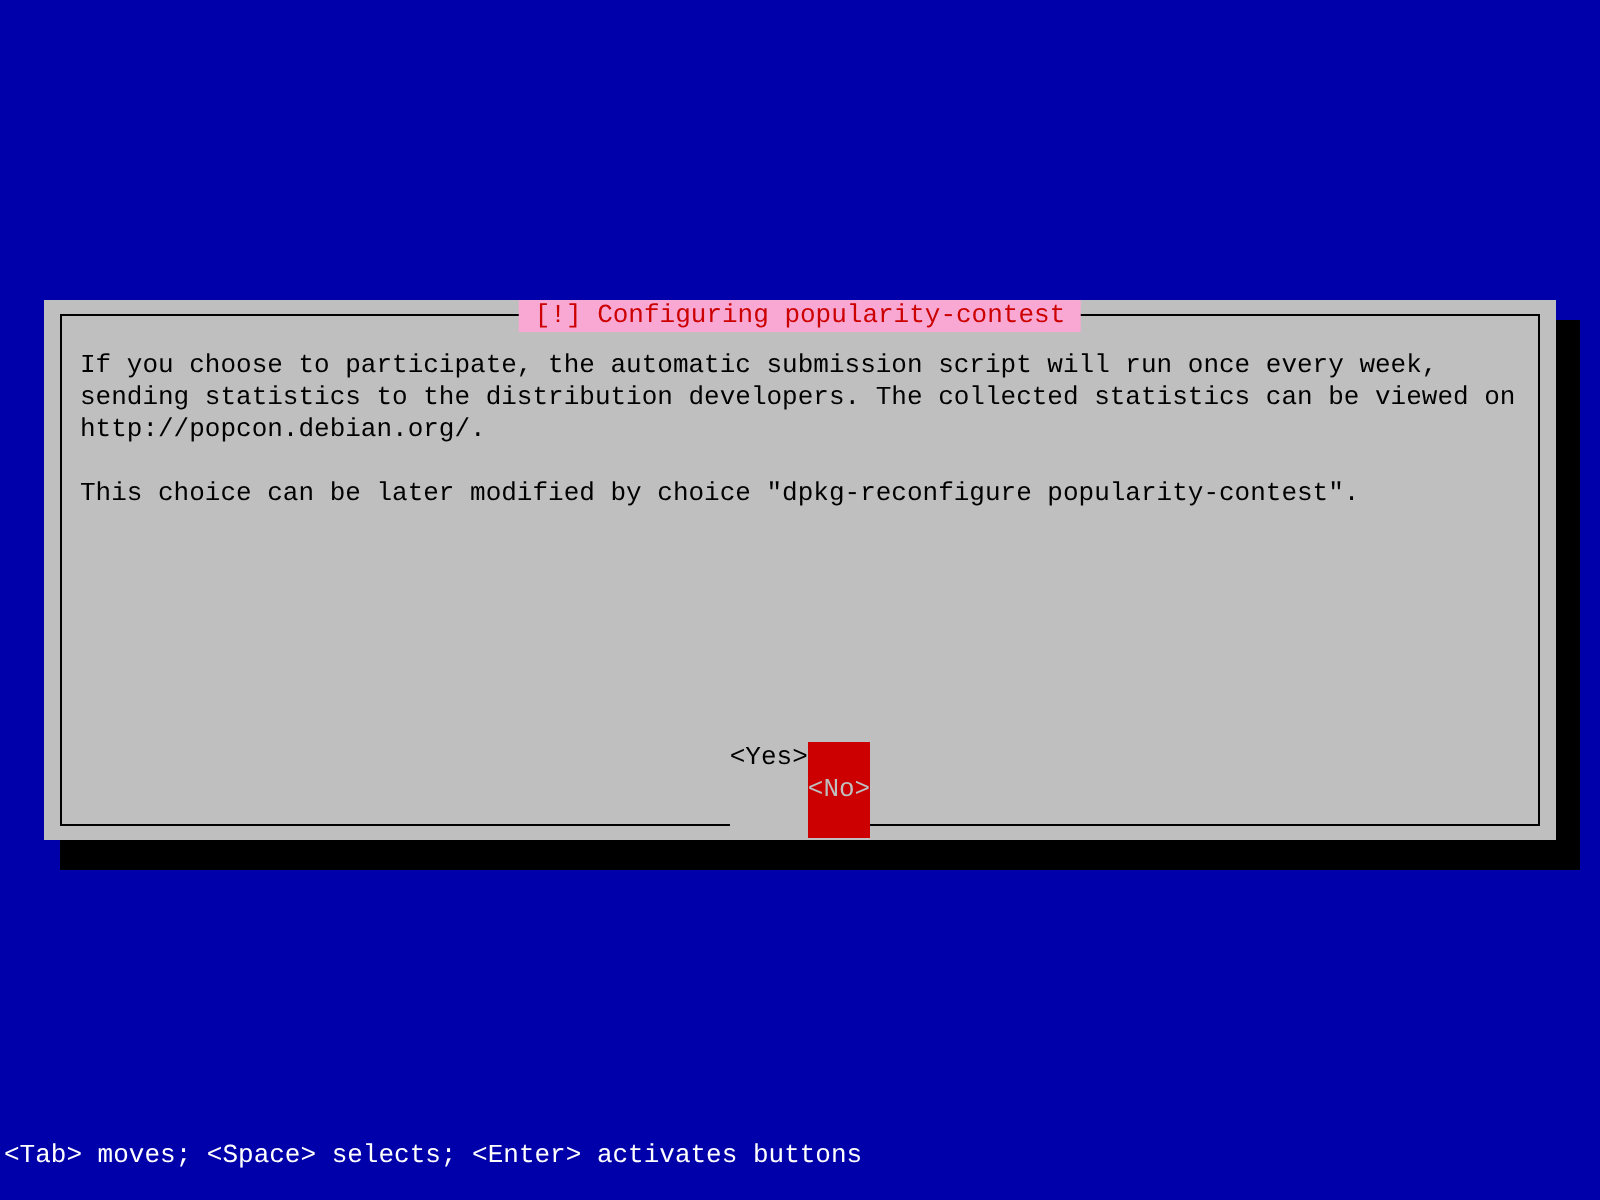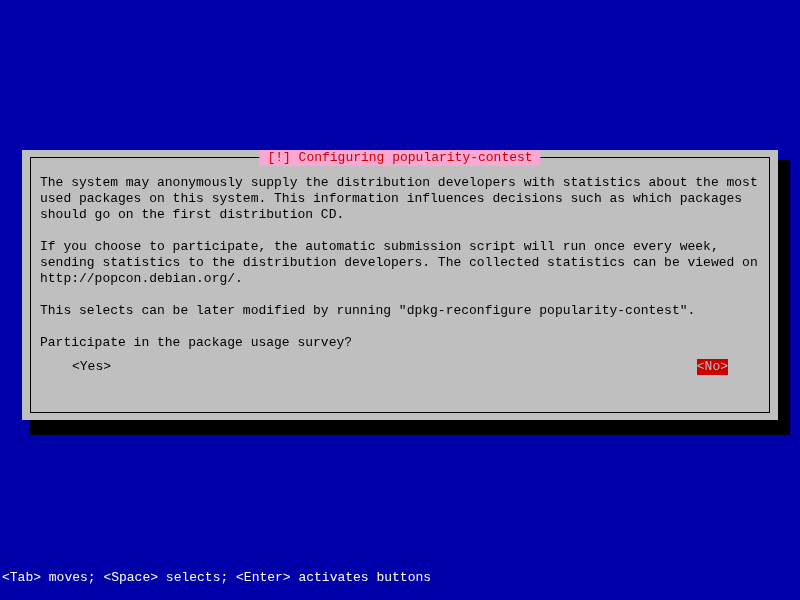--- a/index.html
+++ b/index.html
@@ -57,57 +57,55 @@
       top: 175px;
       left: 40px;
       width: 720px;
       color: #000000;
     }
     .para {
       margin-bottom: 16px;
     }
     .button-row {
       position: absolute;
-      top: 359px;
+      top: 371px;
       left: 40px;
       width: 720px;
       display: flex;
-      justify-content: space-between;
+      justify-content: center;
       padding: 0 32px;
     }
     .btn-yes {
       color: #000000;
       background: #bfbfbf;
     }
     .btn-no {
       color: #bfbfbf;
       background: #cc0000;
-      padding: 0 0px;
+      padding: 16px 0px;
     }
     .statusbar {
       position: absolute;
       bottom: 14px;
       left: 2px;
       color: #ffffff;
     }
   </style>
 </head>
 <body>
 
 <div class="dialog-shadow"></div>
 <div class="dialog-bg"></div>
 <div class="dialog-border"></div>
 
 <div class="dialog-title"> [!] Configuring popularity-contest </div>
 
 <div class="dialog-content">
-  <div class="para">The system may anonymously supply the distribution developers with statistics about the most used packages on this system. This information influences decisions such as which packages should go on the first distribution CD.</div>
   <div class="para">If you choose to participate, the automatic submission script will run once every week, sending statistics to the distribution developers. The collected statistics can be viewed on http://popcon.debian.org/.</div>
-  <div class="para">This selects can be later modified by running "dpkg-reconfigure popularity-contest".</div>
-  <div class="para">Participate in the package usage survey?</div>
+  <div class="para">This choice can be later modified by choice "dpkg-reconfigure popularity-contest".</div>
 </div>
 
 <div class="button-row">
   <span class="btn-yes">&lt;Yes&gt;</span>
   <span class="btn-no">&lt;No&gt;</span>
 </div>
 
 <div class="statusbar">&lt;Tab&gt; moves; &lt;Space&gt; selects; &lt;Enter&gt; activates buttons</div>
 
 </body></html>

